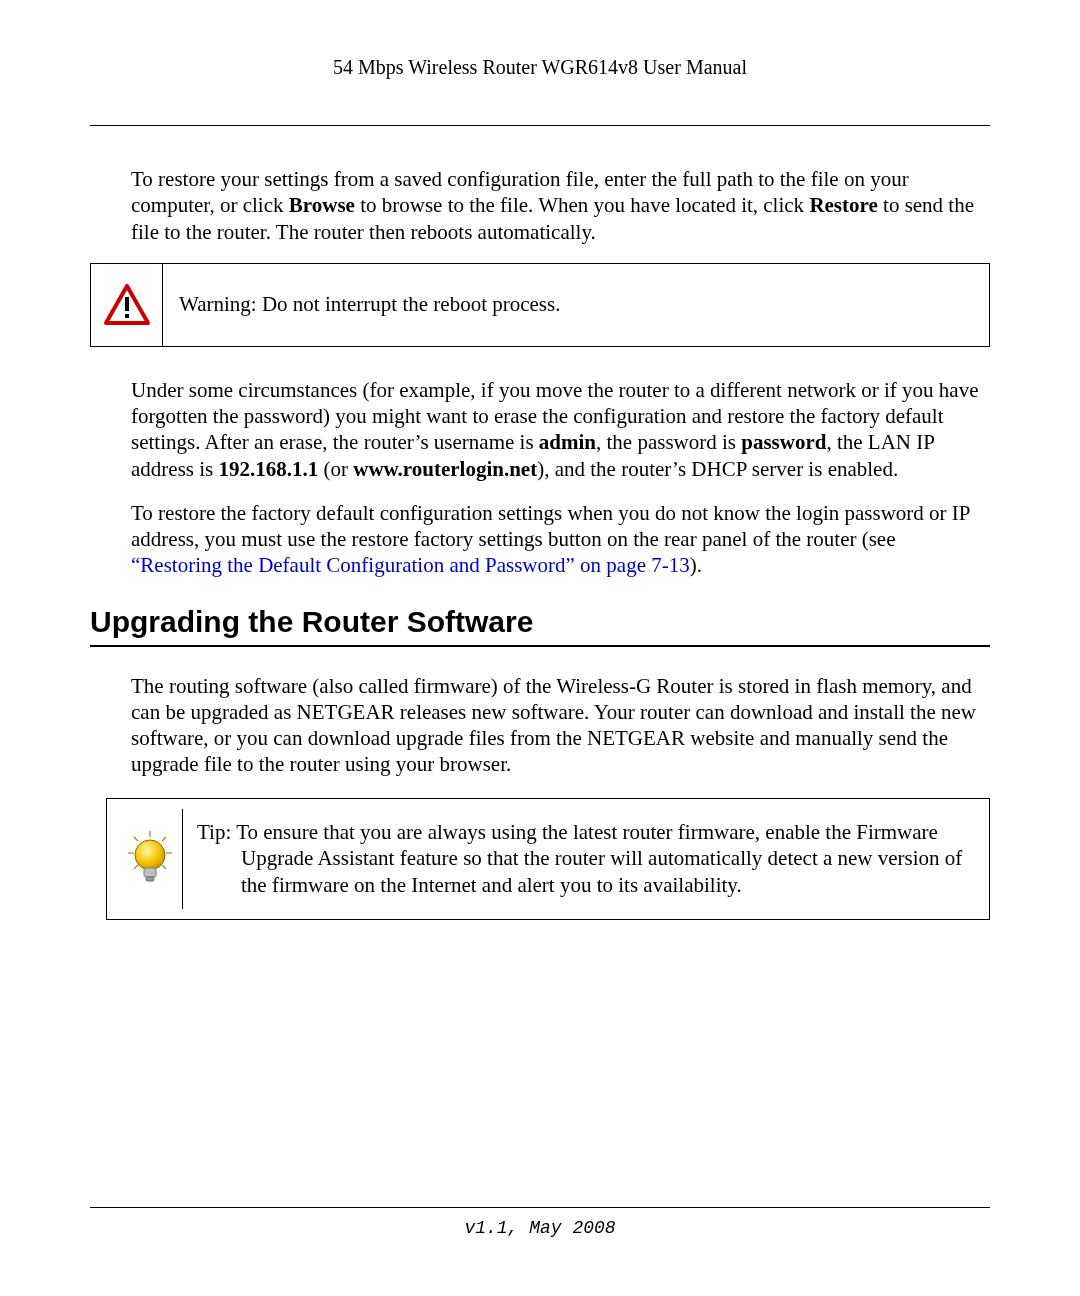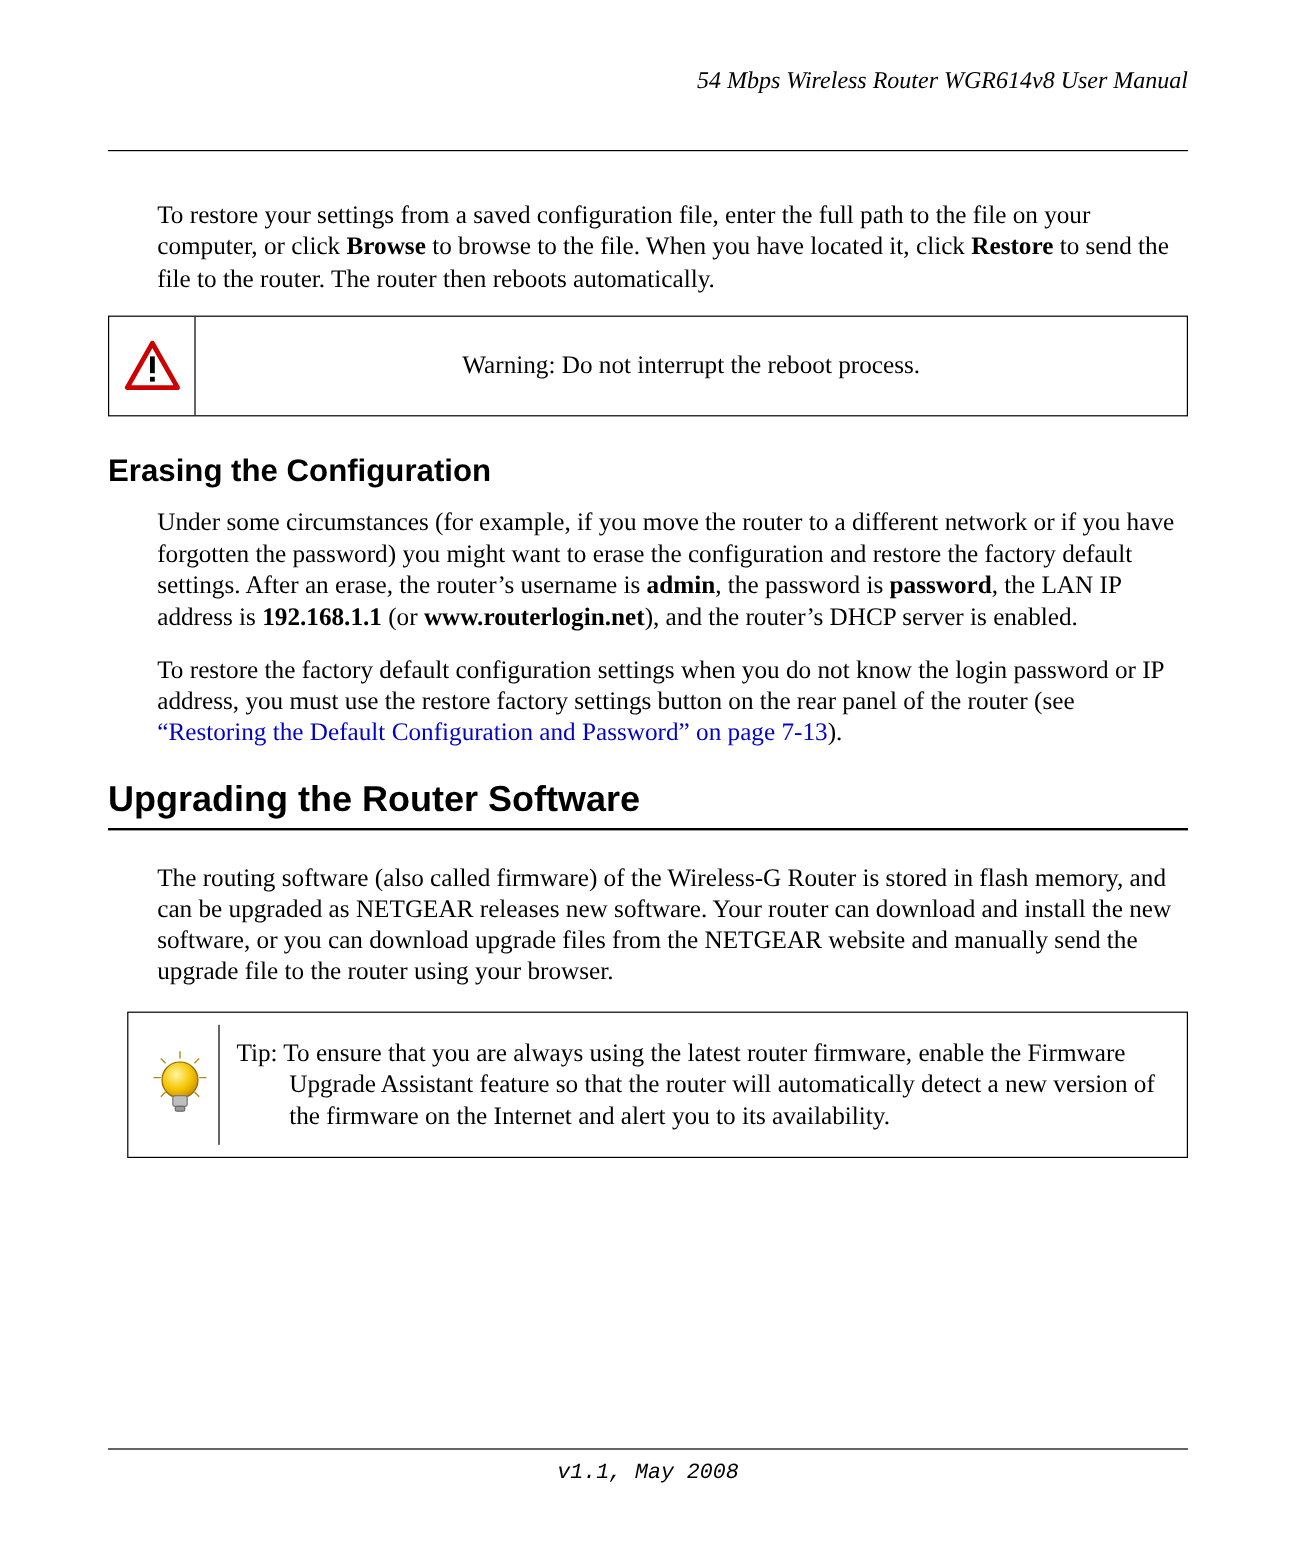--- a/index.html
+++ b/index.html
@@ -1,22 +1,22 @@
 <!DOCTYPE html>
 <html><head>
 <meta charset="utf-8">
 <style>
   * { box-sizing: border-box; margin: 0; padding: 0; }
   html, body { width: 1080px; height: 1296px; background: #ffffff; font-family: "Times New Roman", Times, serif; color: #000; }
   .page { padding: 56px 90px 40px 90px; width: 1080px; height: 1296px; position: relative; }
-  .running-head { font-style: italic; font-size: 20px; text-align: right; padding-bottom: 6px; margin-bottom: 40px; }
+  .running-head { font-size: 20px; text-align: center; padding-bottom: 6px; margin-bottom: 40px; }
   .rule-thin { border-top: 1.5px solid #000; height: 0; }
   .body-text { font-size: 21px; line-height: 1.25; margin-bottom: 18px; margin-left: 41px; }
   .body-text .b { font-weight: bold; }
-  .callout { border: 1px solid #000; display: flex; align-items: center; padding: 0; margin: 18px 0 30px 0; min-height: 84px; text-align: center; }
+  .callout { border: 1px solid #000; display: flex; align-items: center; padding: 0; margin: 18px 0 30px 0; min-height: 84px; }
   .callout-icon-cell { width: 72px; display: flex; align-items: center; justify-content: center; border-right: 1px solid #000; align-self: stretch; }
   .callout-text-cell { padding: 12px 16px; font-size: 21px; line-height: 1.3; flex: 1; }
   .h2 { font-family: Arial, Helvetica, sans-serif; font-weight: bold; font-size: 26px; margin: 10px 0 14px 0; }
   .h1 { font-family: Arial, Helvetica, sans-serif; font-weight: bold; font-size: 30px; margin: 26px 0 6px 0; }
   .section-rule { border-top: 2px solid #000; margin-bottom: 26px; }
   .link { color: #0000cc; }
   .footer { position: absolute; left: 90px; right: 90px; bottom: 58px; }
   .footer-rule { border-top: 1.5px solid #000; margin-bottom: 8px; }
   .footer-row { display: flex; justify-content: space-between; font-family: Arial, Helvetica, sans-serif; font-size: 17px; }
   .footer-version { text-align: center; font-style: italic; font-family: Liberation Mono, monospace; font-size: 18px; margin-top: 10px; }
@@ -46,21 +46,20 @@
         <path d="M24 3 L45 40 L3 40 Z" fill="none" stroke="#cc0000" stroke-width="4" stroke-linejoin="round"></path>
         <rect x="22" y="14" width="4" height="14" fill="#000"></rect>
         <rect x="22" y="31" width="4" height="4" fill="#000"></rect>
       </svg>
     </div>
     <div class="callout-text-cell">
       <span class="b">Warning:</span><span> Do not interrupt the reboot process.</span>
     </div>
   </div>
 
-  <h2 class="h2">Erasing the Configuration</h2>
 
   <p class="body-text">
     <span>Under some circumstances (for example, if you move the router to a different network or if you have forgotten the password) you might want to erase the configuration and restore the factory default settings. After an erase, the router’s username is </span><span class="b">admin</span><span>, the password is </span><span class="b">password</span><span>, the LAN IP address is </span><span class="b">192.168.1.1</span><span> (or </span><span class="b">www.routerlogin.net</span><span>), and the router’s DHCP server is enabled.</span>
   </p>
 
 
   <p class="body-text">
     <span>To restore the factory default configuration settings when you do not know the login password or IP address, you must use the restore factory settings button on the rear panel of the router (see </span><span class="link">“Restoring the Default Configuration and Password” on page 7-13</span><span>).</span>
   </p>
 

